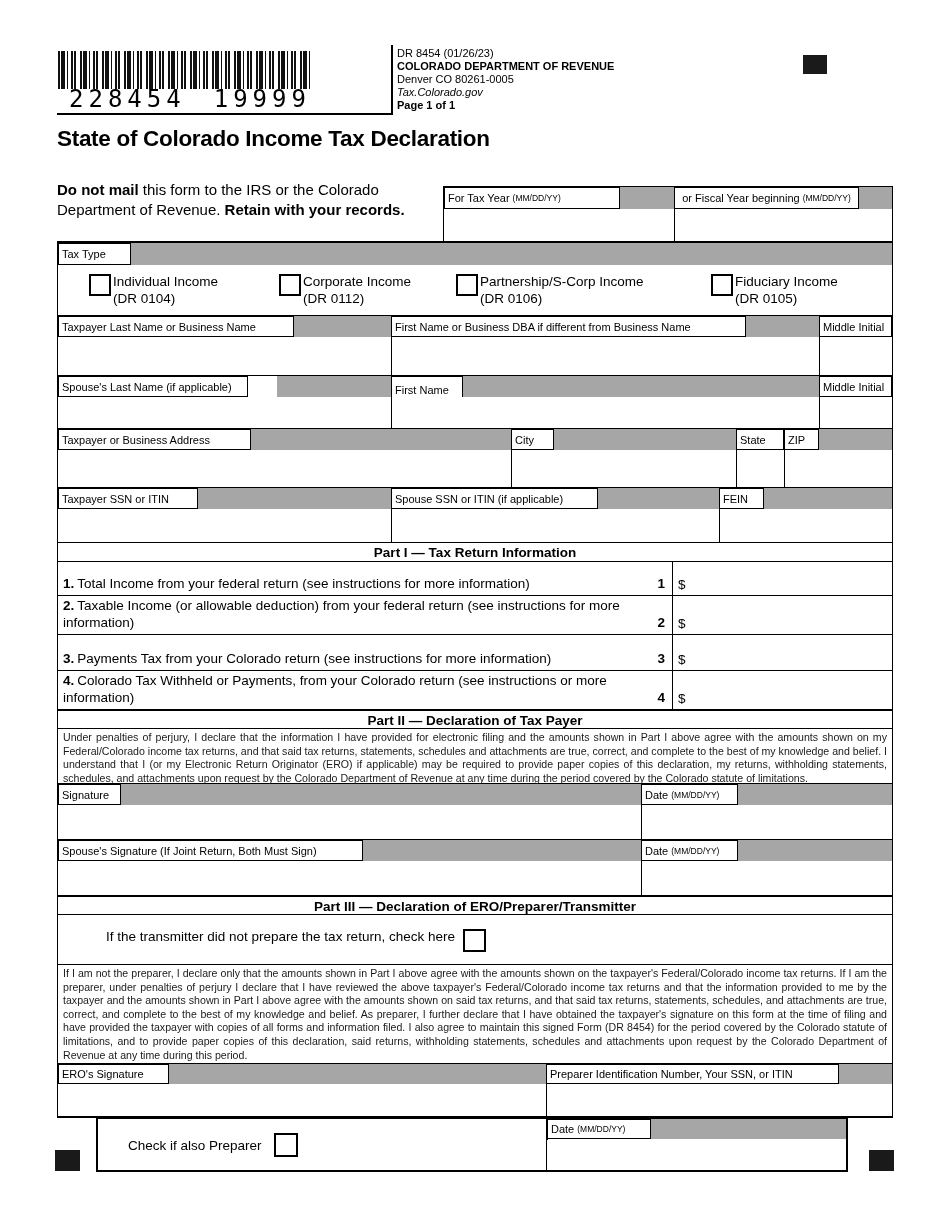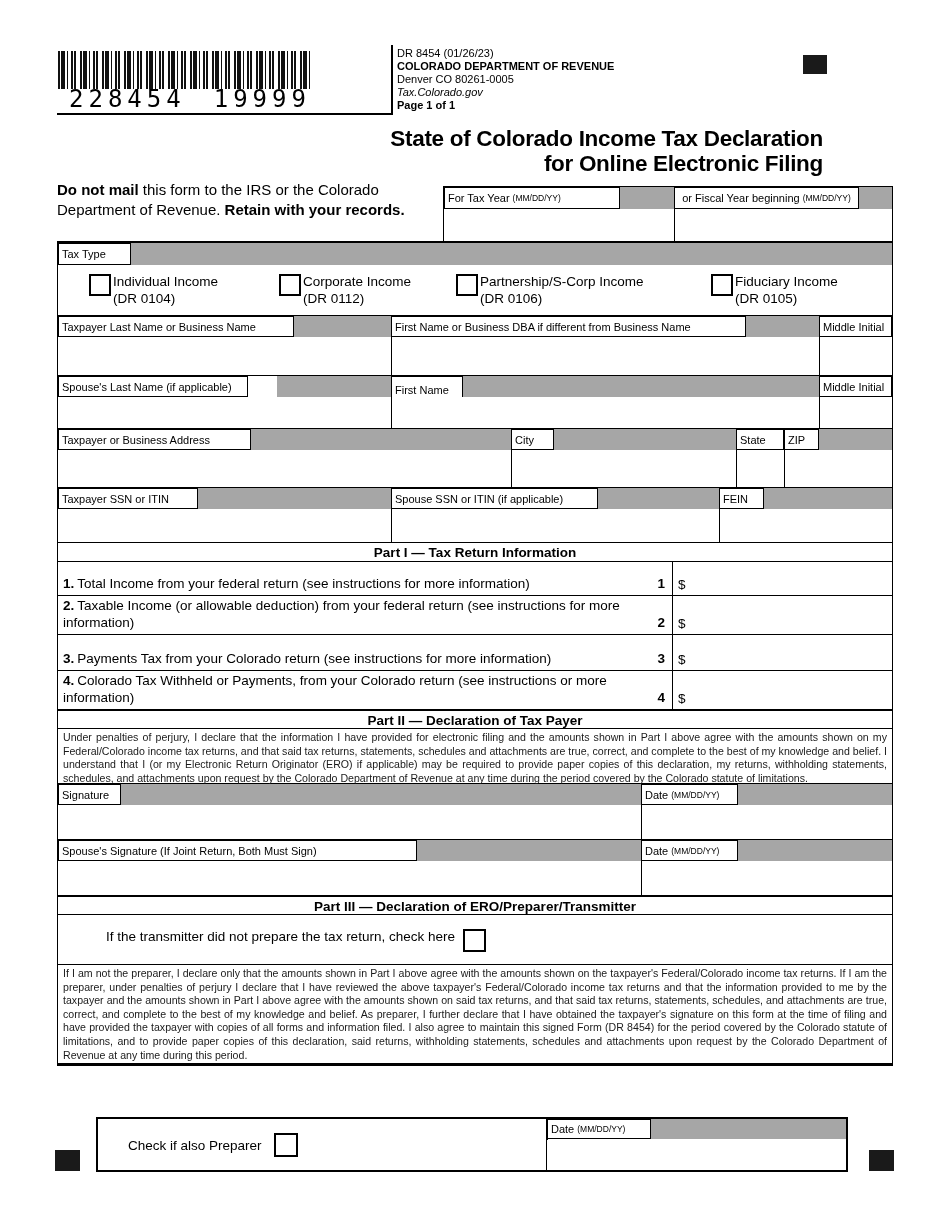--- a/index.html
+++ b/index.html
@@ -16,21 +16,21 @@
         background:repeating-linear-gradient(90deg,#111 0 2px,#fff 2px 3px,#111 3px 7px,#fff 7px 9px,#111 9px 10px,#fff 10px 13px,#111 13px 15px,#fff 15px 16px,#111 16px 18px,#fff 18px 22px);}
   .bdigits{position:absolute;left:12px;top:40px;font-family:"DejaVu Sans Mono",monospace;
            font-size:24px;letter-spacing:5px;white-space:nowrap;}
   .bdigits .grp2{margin-left:28px;}
 
   
   .hdr{left:397px;top:47px;font-size:11px;line-height:13px;}
 
   .blk{background:#1a1a1a;}
 
-  .title{left:57px;top:126px;width:766px;text-align:right;font-weight:bold;
+  .title{left:57px;top:126px;width:766px;text-align:left;font-weight:bold;
          font-size:22.5px;line-height:25px;letter-spacing:-0.3px;}
 
   .mailwarn{left:57px;top:180px;width:392px;font-size:15px;line-height:19.5px;}
 
   
   .tybox{left:443px;top:186px;width:450px;height:55px;border:1px solid #000;border-bottom:none;box-sizing:border-box;}
 
   .shade{position:absolute;background:#a6a6a6;}
   .lbox{position:absolute;background:#fff;border:1px solid #000;box-sizing:border-box;
         font-size:11px;display:flex;align-items:center;padding:0 3px;white-space:nowrap;overflow:hidden;}
@@ -90,21 +90,20 @@
     <div class="b">COLORADO DEPARTMENT OF REVENUE</div>
     <div>Denver CO 80261-0005</div>
     <div class="i">Tax.Colorado.gov</div>
     <div class="b">Page 1 of 1</div>
   </div>
 
   <div class="abs blk" style="left:803px;top:55px;width:24px;height:19px;"></div>
 
   <div class="abs title">
     <div>State of Colorado Income Tax Declaration</div>
-    <div>for Online Electronic Filing</div>
   </div>
 
   <div class="abs mailwarn"><span class="b">Do not mail</span><span> this form to the IRS or the Colorado Department of Revenue. </span><span class="b">Retain with your records.</span></div>
 
   <div class="abs tybox">
     <div class="shade" style="left:175px;top:0;width:55px;height:22px;"></div>
     <div class="shade" style="left:414px;top:0;width:34px;height:22px;"></div>
     <div class="lbox" style="left:0;top:0;width:176px;height:22px;">
         <span>For Tax Year</span>
         <span class="fmt">(MM/DD/YY)</span>
@@ -267,41 +266,50 @@
           <span class="fmt">(MM/DD/YY)</span>
         </div>
       <div class="vdiv" style="left:583px;"></div>
       <div class="inputcell" style="left:0;top:21px;width:582px;height:34px;"></div>
       <div class="inputcell" style="left:584px;top:21px;width:250px;height:34px;"></div>
     </div>
 
     <div class="row" style="height:55px;">
       <div class="shade" style="left:304px;top:0;width:279px;height:21px;"></div>
       <div class="shade" style="left:679px;top:0;width:155px;height:21px;"></div>
-      <div class="lbox" style="left:0;top:0;width:359px;height:21px;">Spouse's Signature (If Joint Return, Both Must Sign)</div>
+      <div class="lbox" style="left:0;top:0;width:305px;height:21px;">Spouse's Signature (If Joint Return, Both Must Sign)</div>
       <div class="lbox" style="left:583px;top:0;width:97px;height:21px;">
           <span>Date</span>
           <span class="fmt">(MM/DD/YY)</span>
         </div>
       <div class="vdiv" style="left:583px;"></div>
       <div class="inputcell" style="left:0;top:21px;width:582px;height:33px;"></div>
       <div class="inputcell" style="left:584px;top:21px;width:250px;height:33px;"></div>
     </div>
 
     <div class="row bb band2 bandtitle" style="height:20px;">Part III — Declaration of ERO/Preparer/Transmitter</div>
 
     <div class="row bb" style="height:50px;">
       <div class="transline">
         <span>If the transmitter did not prepare the tax return, check here</span>
         <div class="checkbox"></div>
       </div>
     </div>
 
     <div class="row bb para" style="height:99px;">If I am not the preparer, I declare only that the amounts shown in Part I above agree with the amounts shown on the taxpayer's Federal/Colorado income tax returns. If I am the preparer, under penalties of perjury I declare that I have reviewed the above taxpayer's Federal/Colorado income tax returns and that the information provided to me by the taxpayer and the amounts shown in Part I above agree with the amounts shown on said tax returns, and that said tax returns, statements, schedules, and attachments are true, correct, and complete to the best of my knowledge and belief. As preparer, I further declare that I have obtained the taxpayer's signature on this form at the time of filing and have provided the taxpayer with copies of all forms and information filed. I also agree to maintain this signed Form (DR 8454) for the period covered by the Colorado statute of limitations, and to provide paper copies of this declaration, said returns, withholding statements, schedules and attachments upon request by the Colorado Department of Revenue at any time during this period.</div>
 
+    <div class="row" style="height:52px;">
+      <div class="shade" style="left:110px;top:0;width:378px;height:20px;"></div>
+      <div class="shade" style="left:780px;top:0;width:54px;height:20px;"></div>
+      <div class="lbox" style="left:0;top:0;width:111px;height:20px;">ERO's Signature</div>
+      <div class="lbox" style="left:488px;top:0;width:293px;height:20px;">Preparer Identification Number, Your SSN, or ITIN</div>
+      <div class="vdiv" style="left:488px;"></div>
+      <div class="inputcell" style="left:0;top:20px;width:487px;height:31px;"></div>
+      <div class="inputcell" style="left:489px;top:20px;width:345px;height:31px;"></div>
+    </div>
   </div>
 
   <div class="abs insetbox">
     <div class="alsoprep">
       <span>Check if also Preparer</span>
       <div class="checkbox"></div>
     </div>
     <div class="datecell">
       <div class="lrow"></div>
       <div class="lbox" style="left:0;top:0;width:104px;height:20px;">

